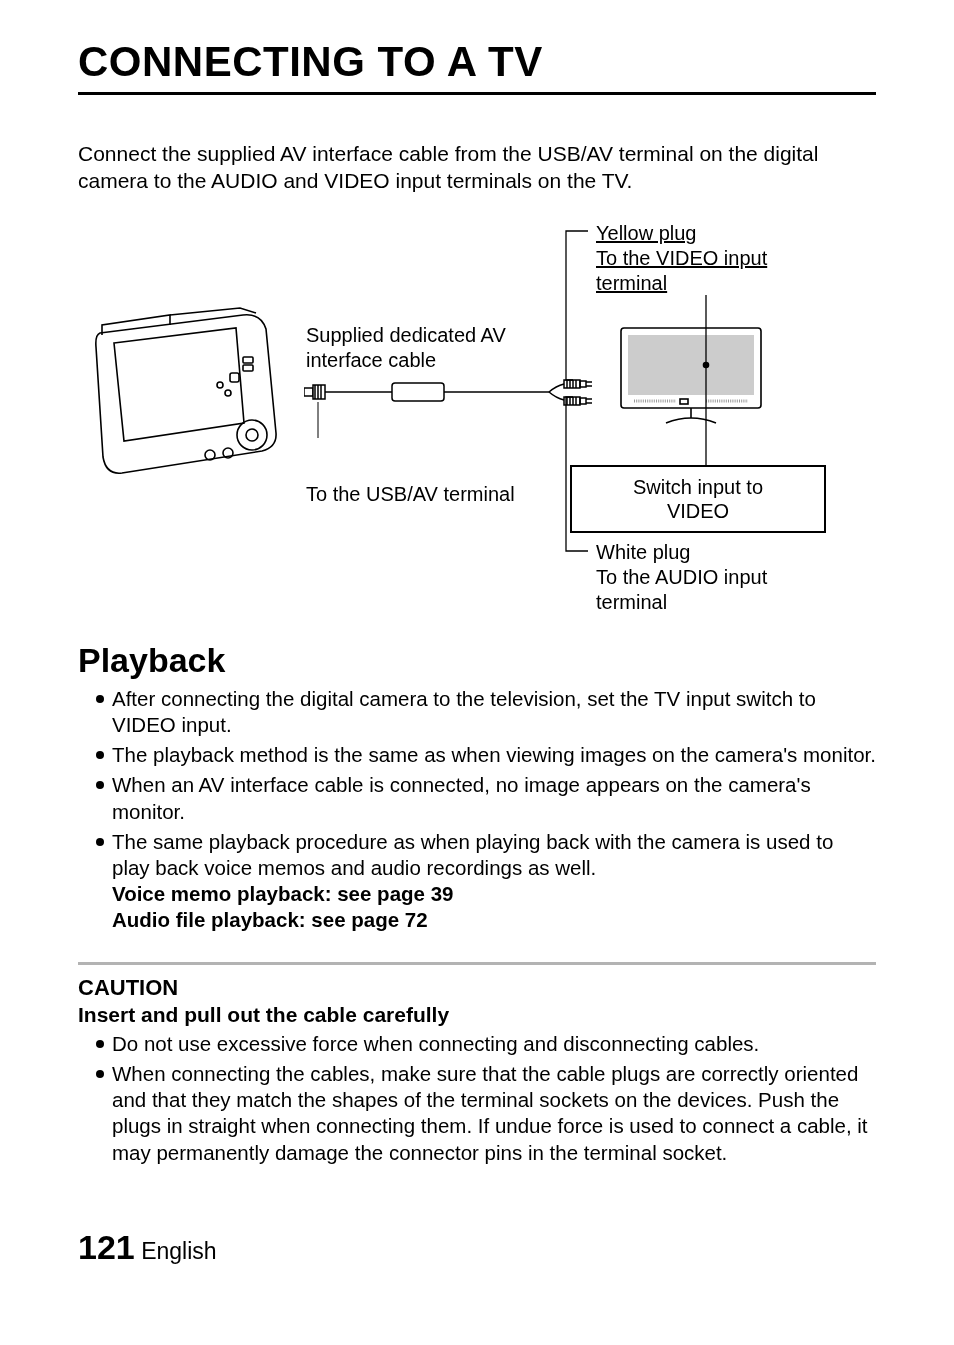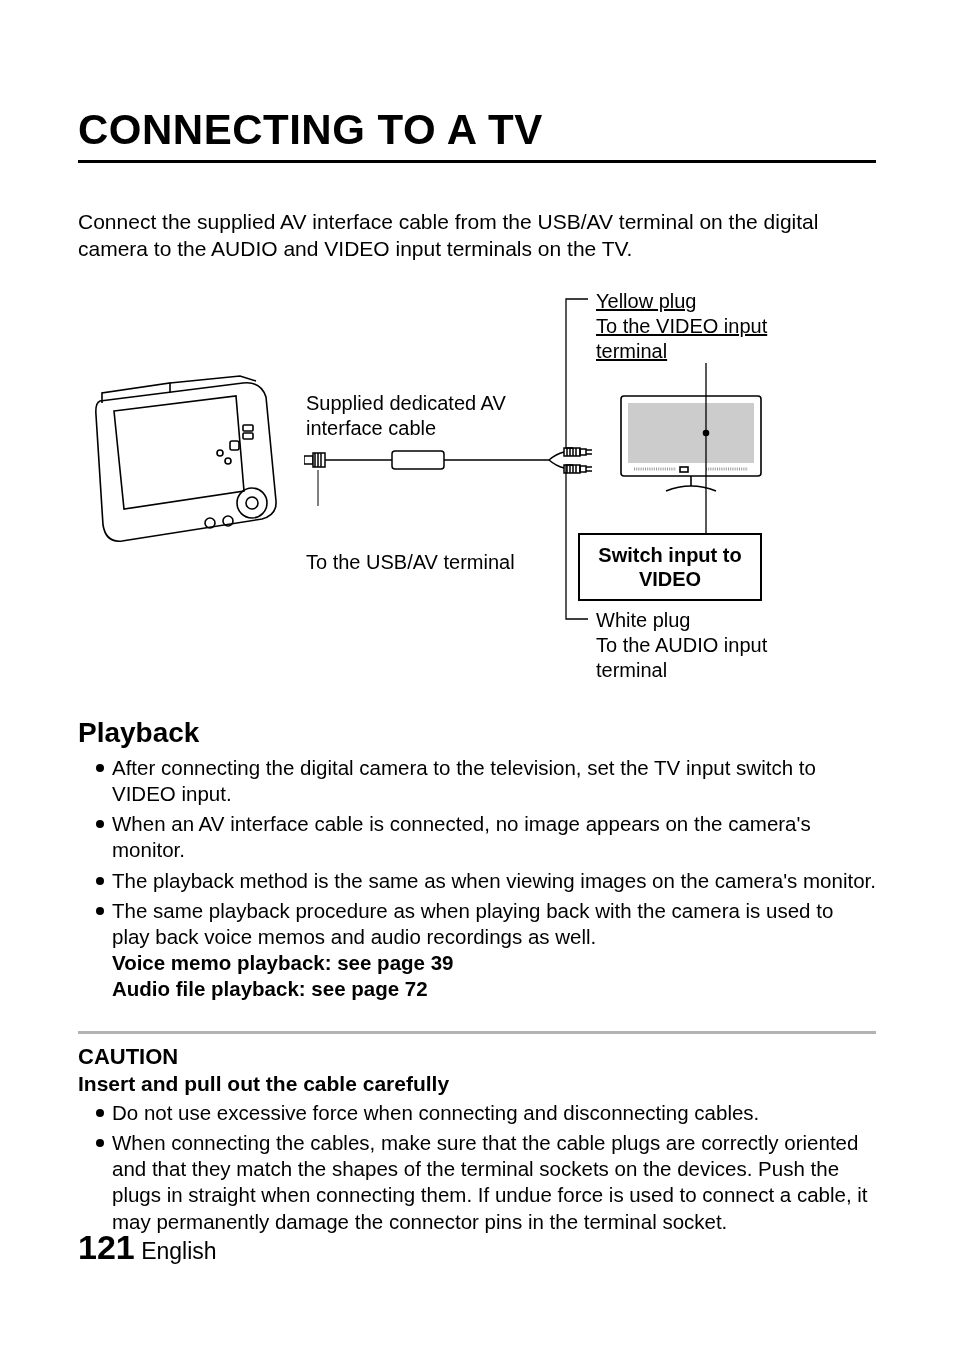--- a/index.html
+++ b/index.html
@@ -5,21 +5,21 @@
     * { margin: 0; padding: 0; box-sizing: border-box; }
     body {
       font-family: Arial, Helvetica, sans-serif;
       background: #fff;
       width: 954px;
       height: 1345px;
       position: relative;
       color: #000;
     }
     .page {
-      padding: 106px 78px 40px 78px;
+      padding: 38px 78px 40px 78px;
     }
     .title {
       font-size: 42px;
       font-weight: bold;
       border-bottom: 3px solid #000;
       padding-bottom: 6px;
       margin-bottom: 14px;
       letter-spacing: 0.5px;
     }
     .intro {
@@ -72,34 +72,33 @@
       top: 108px;
     }
     .switch-box {
       position: absolute;
       left: 492px;
       top: 250px;
       border: 2px solid #000;
       padding: 8px 18px;
       text-align: center;
       font-size: 20px;
-      font-weight: bold;
+      font-weight: normal;
       line-height: 1.2;
-      width: 184px;
-      margin-left: 8px;
+      width: 256px;
     }
     .connectors {
       position: absolute;
       left: 226px;
       top: 163px;
     }
     .section-title {
-      font-size: 28px;
-      font-weight: bold;
-      margin-top: 34px;
+      font-size: 34px;
+      font-weight: bold;
+      margin-top: 26px;
       margin-bottom: 6px;
     }
     ul.bullets {
       list-style: none;
       padding-left: 18px;
       font-size: 20.5px;
       line-height: 1.28;
     }
     ul.bullets li {
       position: relative;
@@ -261,22 +260,22 @@
     <div class="white-plug">
       <span>White plug</span><br>
       <span>To the AUDIO input</span><br>
       <span>terminal</span>
     </div>
   </div>
 
   <h2 class="section-title">Playback</h2>
   <ul class="bullets">
     <li>After connecting the digital camera to the television, set the TV input switch to VIDEO input.</li>
+    <li>The playback method is the same as when viewing images on the camera's monitor.</li>
     <li>When an AV interface cable is connected, no image appears on the camera's monitor.</li>
-    <li>The playback method is the same as when viewing images on the camera's monitor.</li>
     <li>
       <span>The same playback procedure as when playing back with the camera is used to play back voice memos and audio recordings as well.</span>
       <span class="sub-bold">Voice memo playback: see page 39</span>
       <span class="sub-bold">Audio file playback: see page 72</span>
     </li>
   </ul>
 
   <hr class="hr">
 
   <div class="caution-heading">CAUTION</div>

